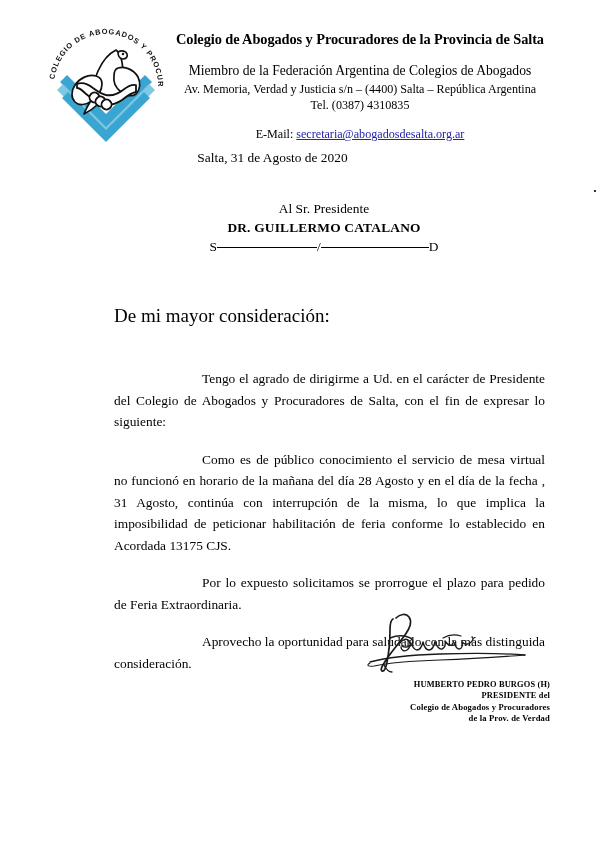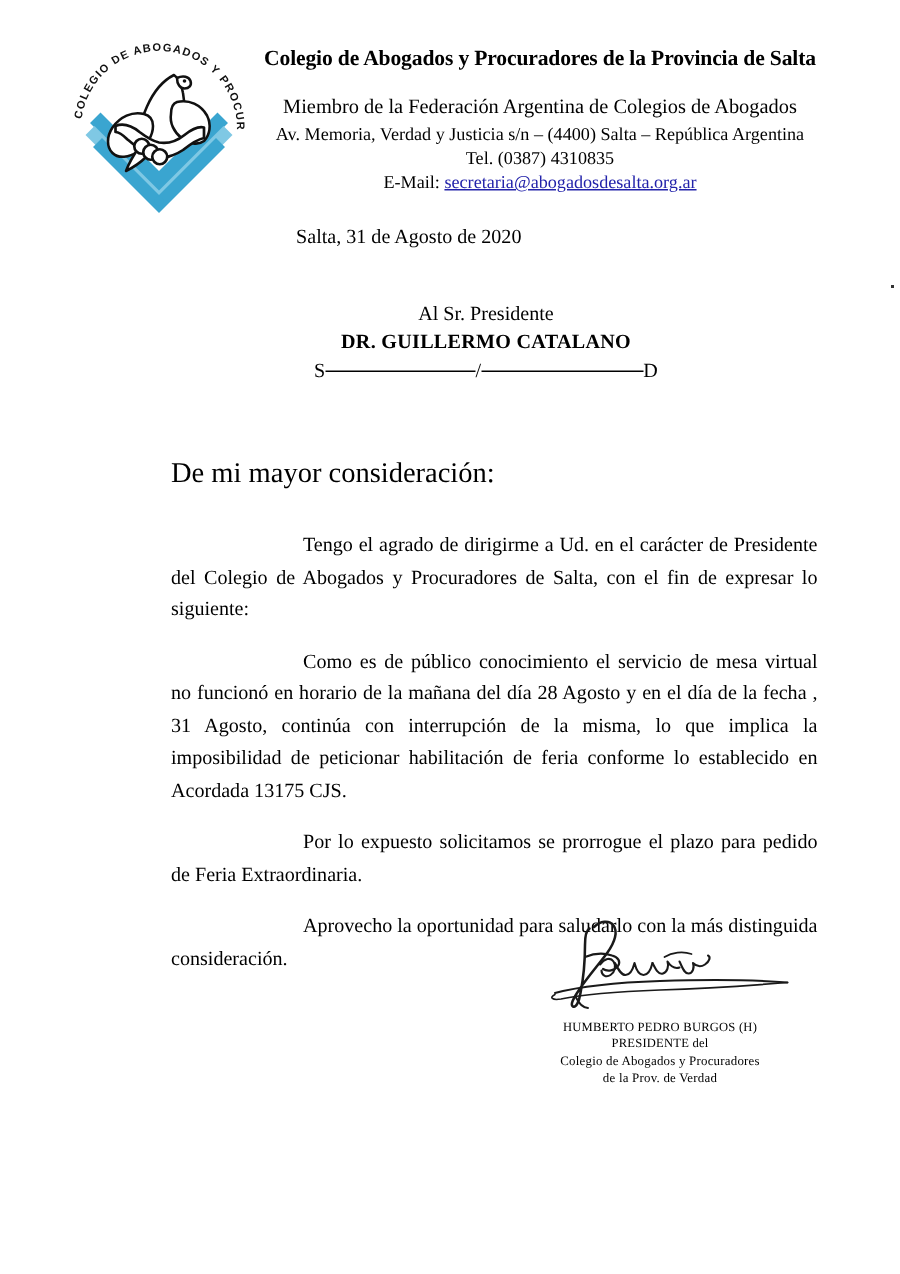--- a/index.html
+++ b/index.html
@@ -70,21 +70,21 @@
     white-space: nowrap;
   }
   .org-sub3 {
     font-size: 12.1px;
     line-height: 16px;
     white-space: nowrap;
   }
   .org-email {
     font-size: 12.1px;
     line-height: 16px;
-    margin-top: 0;
+    margin-top: 13px;
     white-space: nowrap;
   }
   .email-link {
     color: #2222aa;
     text-decoration: underline;
   }
 
   
   .date-line {
     position: absolute;
@@ -143,21 +143,21 @@
     position: absolute;
     left: 114px;
     top: 352px;
     width: 431px;
     font-size: 13.4px;
     line-height: 21.5px;
     text-align: justify;
     text-justify: inter-word;
   }
   .body-block p {
-    margin: 0 0 13px 0;
+    margin: 16px 0 13px 0;
     text-indent: 88px;
   }
   .body-block p:last-child { margin-bottom: 0; }
 
   
   .signature-area {
     position: absolute;
     left: 330px;
     top: 608px;
     width: 220px;
@@ -165,23 +165,24 @@
   }
   .sign-img {
     width: 200px;
     height: 66px;
     margin: 0 auto;
     display: block;
   }
   .sign-caption {
     margin-top: 5px;
     font-size: 8.4px;
-    font-weight: normal;
+    font-weight: bold;
     line-height: 11.4px;
     letter-spacing: 0.15px;
+    text-align: right;
   }
   .sign-caption div { white-space: nowrap; }
   .cap-3, .cap-4 { font-size: 8.6px; }
 </style>
 </head>
 <body>
 
 <div class="page">
 
   <div class="letterhead">

